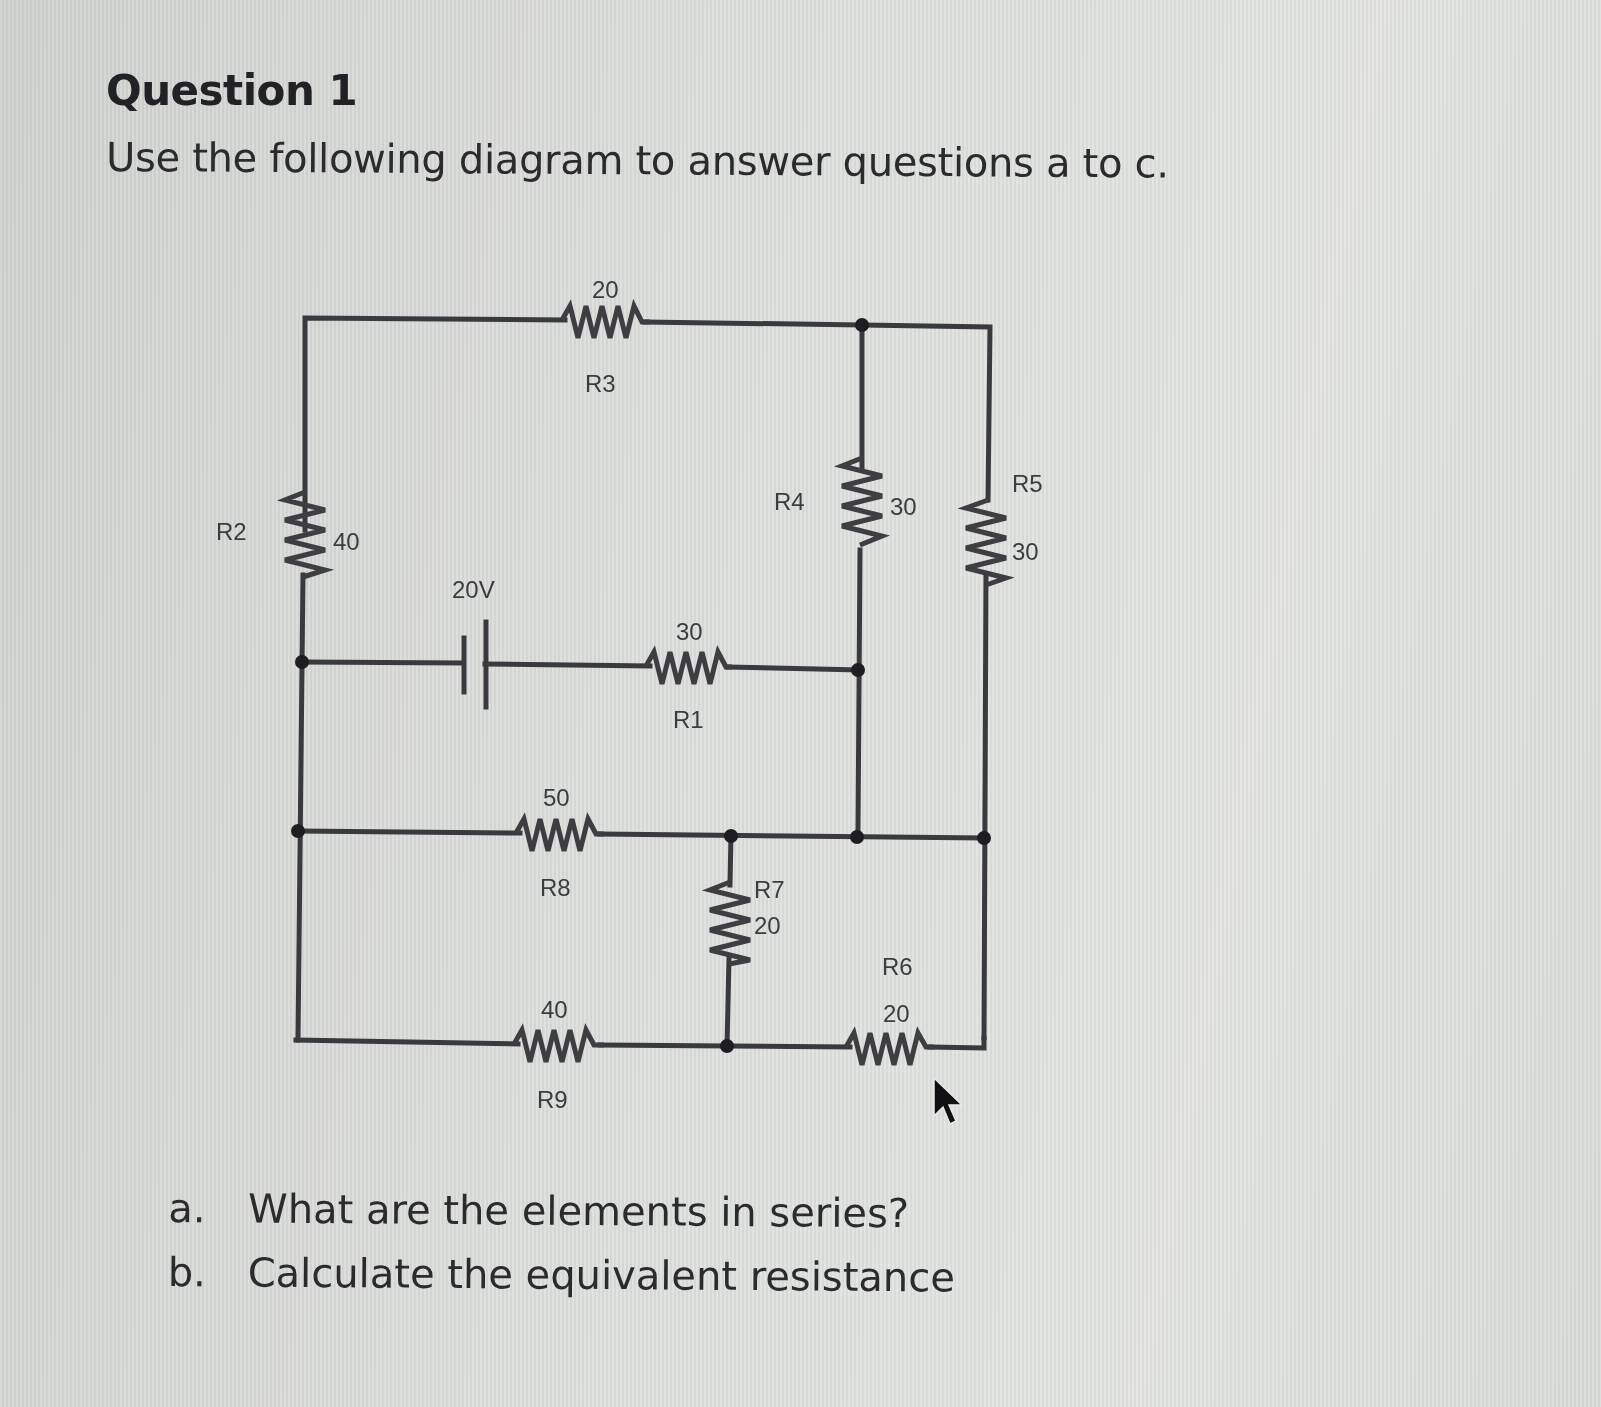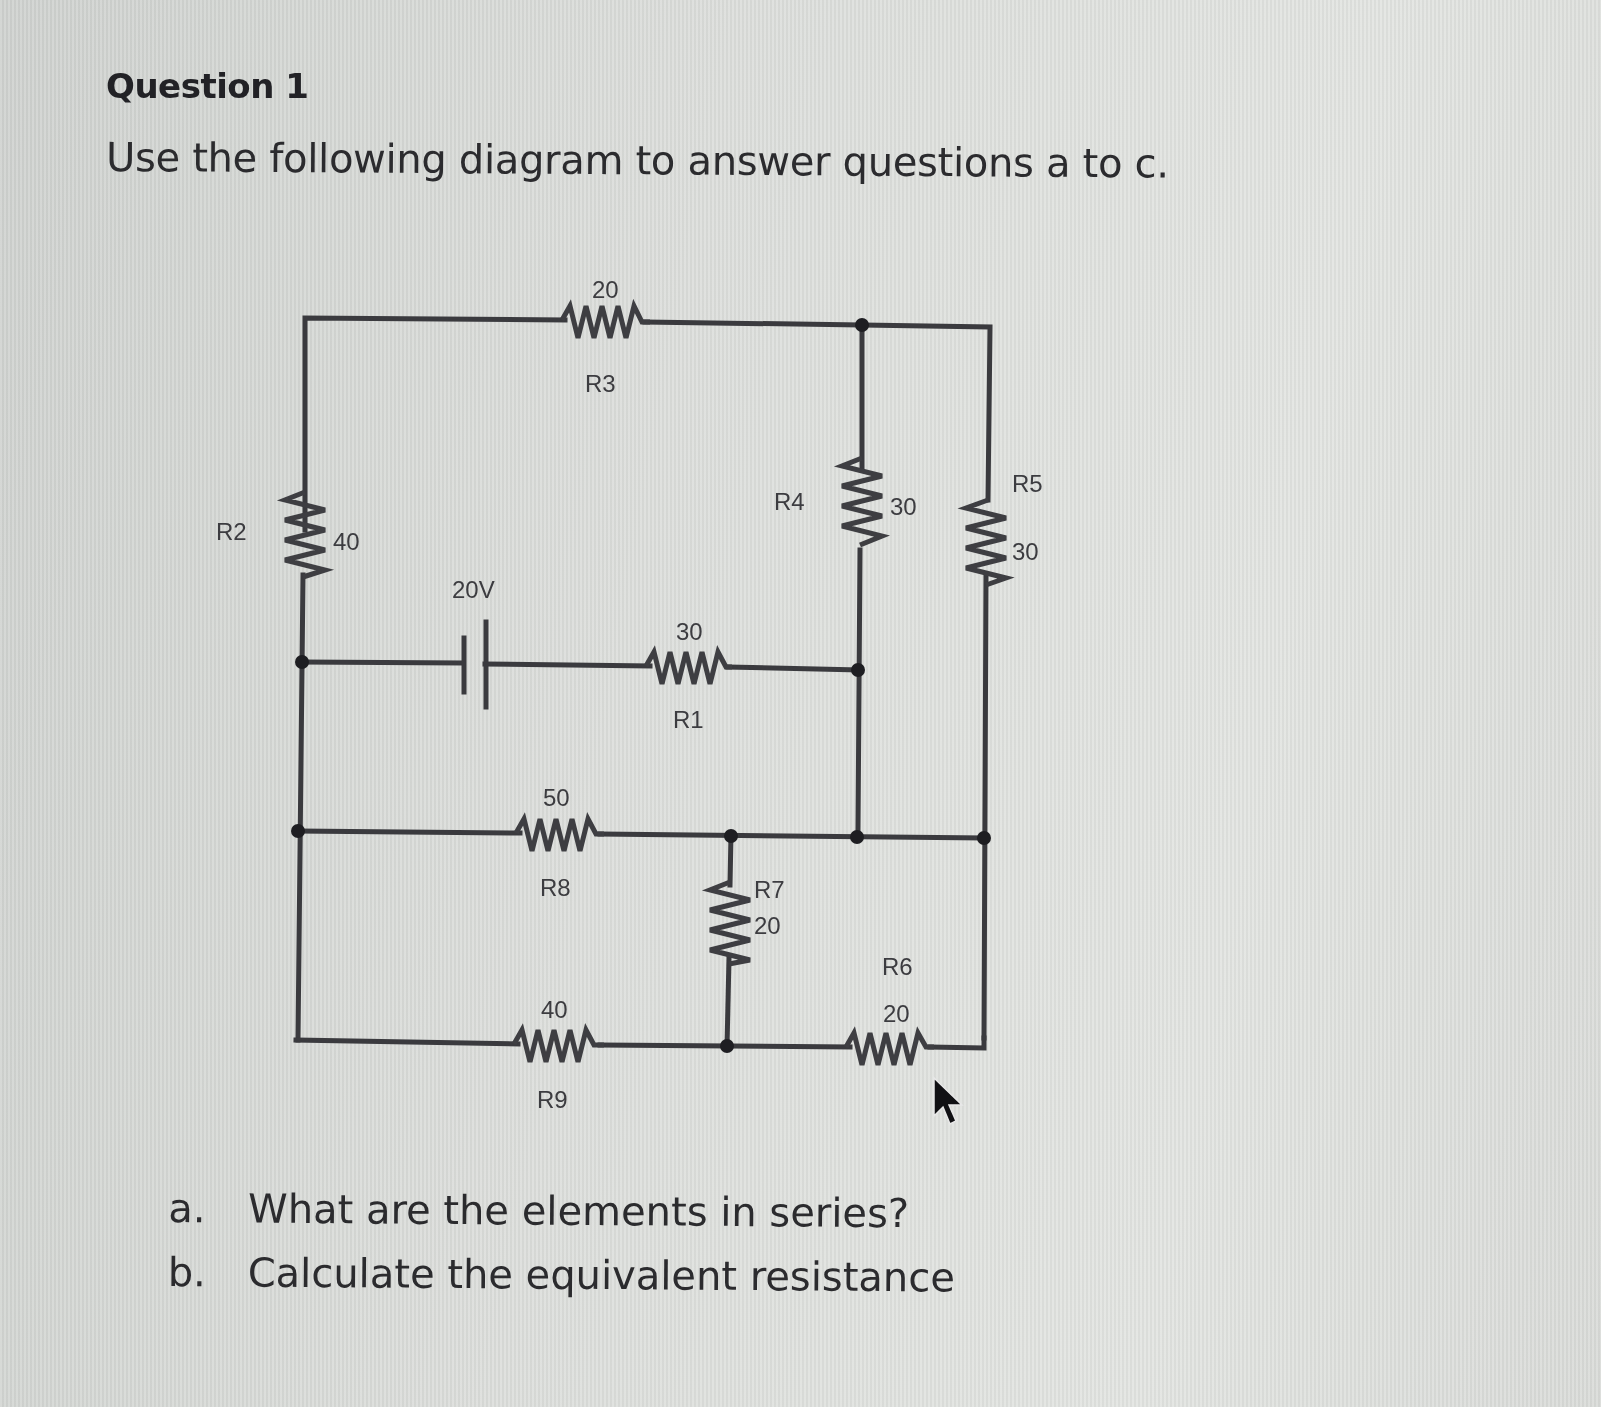--- a/index.html
+++ b/index.html
@@ -9,21 +9,21 @@
       background-image:
         repeating-linear-gradient(90deg, rgba(255,255,255,0.10) 0px, rgba(255,255,255,0.10) 2px, rgba(0,0,0,0.03) 2px, rgba(0,0,0,0.03) 4px),
         linear-gradient(100deg, #cfd2cf 0%, #dcdedb 40%, #e2e4e1 75%, #d9dbd8 100%);
       position: relative;
       font-family: "Liberation Sans", sans-serif;
       color: #2a2a2c;
     }
     .q-title {
       position: absolute; left: 106px; top: 66px;
       font-family: "DejaVu Sans", sans-serif;
-      font-size: 34px; font-weight: bold; color: #222226;
+      font-size: 42px; font-weight: bold; color: #222226;
       letter-spacing: -0.5px;
     }
     .q-instr {
       position: absolute; left: 106px; top: 134px;
       font-family: "DejaVu Sans", sans-serif;
       font-size: 40px; color: #2b2b2e; letter-spacing: -0.3px;
       transform: rotate(0.35deg); transform-origin: left center;
     }
     .circuit { position: absolute; left: 0; top: 0; }
     .lbl {

